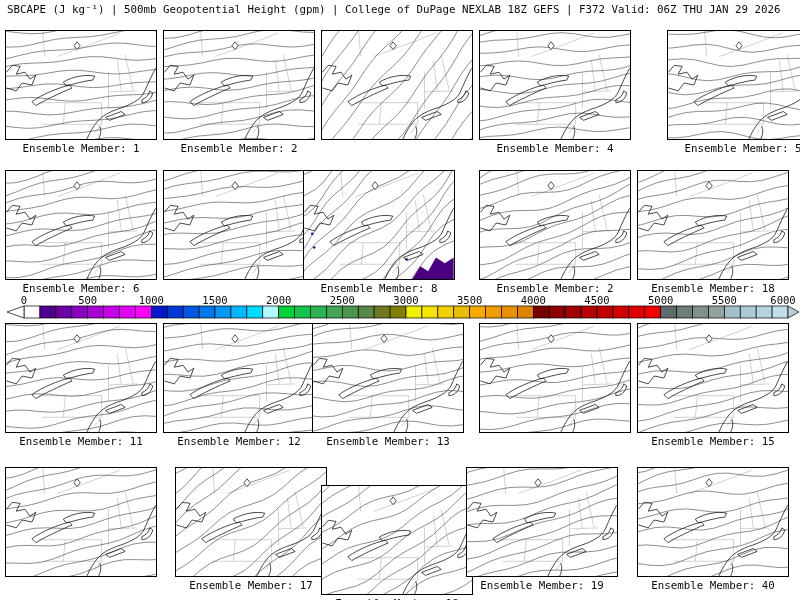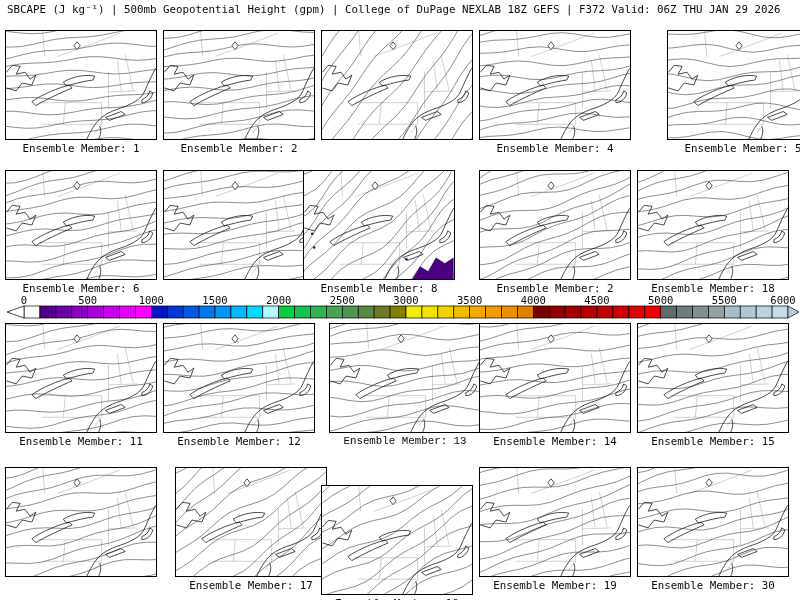--- a/index.html
+++ b/index.html
@@ -611,21 +611,21 @@
             <path d="M58,52 C68,46 82,44 90,46 L88,50 C78,51 65,55 61,56 Z"></path>
             <path d="M82,110 C87,99 92,92 97,88 C102,84 107,82 112,80 C118,78 124,76 129,73 C135,70 139,66 141,61 C144,54 148,45 152,38"></path>
             <path d="M101,88 L117,82 L121,85 L105,91 Z"></path>
             <path d="M138,70 C142,68 145,66 146,61 L149,63 C148,69 143,73 138,73 Z"></path>
             <path d="M95,97 C97,101 96,106 94,110"></path>
           </g>
           <path d="M72,11 L75.2,15 L72,19 L68.8,15 Z" fill="#ffffff" stroke="#222222" stroke-width="0.8"></path>
         </svg>
         <div class="plabel">Ensemble Member: 12</div>
       </div>
-      <div class="panel" style="left: 329px; top: 323px; font-family: Liberation Mono, monospace;">
+      <div class="panel" style="left: 312px; top: 323px;">
         <svg viewBox="0 0 152 110" class="map">
           <g fill="none" stroke="#a9a9a9" stroke-width="0.55">
             <path d="M33,73 L97,73"></path>
             <path d="M97,73 L97,95 L90,104"></path>
             <path d="M104,42 L104,79"></path>
             <path d="M104,62 L133,61"></path>
             <path d="M113,30 L117,61"></path>
             <path d="M121,24 L129,60"></path>
             <path d="M36,95 L96,95"></path>
             <path d="M52,26 C74,18 96,10 116,2"></path>
@@ -709,21 +709,20 @@
             <path d="M0,42 L6,35 L14,36 L10,44 L19,42 L24,49 L30,45 L26,55 L16,53 L10,61 L0,58"></path>
             <path d="M26,72 C37,64 53,58 64,55 L67,58 C55,63 38,71 30,76 Z"></path>
             <path d="M58,52 C68,46 82,44 90,46 L88,50 C78,51 65,55 61,56 Z"></path>
             <path d="M82,110 C87,99 92,92 97,88 C102,84 107,82 112,80 C118,78 124,76 129,73 C135,70 139,66 141,61 C144,54 148,45 152,38"></path>
             <path d="M101,88 L117,82 L121,85 L105,91 Z"></path>
             <path d="M138,70 C142,68 145,66 146,61 L149,63 C148,69 143,73 138,73 Z"></path>
             <path d="M95,97 C97,101 96,106 94,110"></path>
           </g>
           <path d="M72,11 L75.2,15 L72,19 L68.8,15 Z" fill="#ffffff" stroke="#222222" stroke-width="0.8"></path>
         </svg>
-        <div class="plabel">Ensemble Member: 14</div>
       </div>
       <div class="panel" style="left: 637px; top: 323px;">
         <svg viewBox="0 0 152 110" class="map">
           <g fill="none" stroke="#a9a9a9" stroke-width="0.55">
             <path d="M33,73 L97,73"></path>
             <path d="M97,73 L97,95 L90,104"></path>
             <path d="M104,42 L104,79"></path>
             <path d="M104,62 L133,61"></path>
             <path d="M113,30 L117,61"></path>
             <path d="M121,24 L129,60"></path>
@@ -904,21 +903,21 @@
             <path d="M58,52 C68,46 82,44 90,46 L88,50 C78,51 65,55 61,56 Z"></path>
             <path d="M82,110 C87,99 92,92 97,88 C102,84 107,82 112,80 C118,78 124,76 129,73 C135,70 139,66 141,61 C144,54 148,45 152,38"></path>
             <path d="M101,88 L117,82 L121,85 L105,91 Z"></path>
             <path d="M138,70 C142,68 145,66 146,61 L149,63 C148,69 143,73 138,73 Z"></path>
             <path d="M95,97 C97,101 96,106 94,110"></path>
           </g>
           <path d="M72,11 L75.2,15 L72,19 L68.8,15 Z" fill="#ffffff" stroke="#222222" stroke-width="0.8"></path>
         </svg>
         <div class="plabel">Ensemble Member: 18</div>
       </div>
-      <div class="panel" style="left: 479px; top: 467px;">
+      <div class="panel" style="left: 466px; top: 467px;">
         <svg viewBox="0 0 152 110" class="map">
           <g fill="none" stroke="#a9a9a9" stroke-width="0.55">
             <path d="M33,73 L97,73"></path>
             <path d="M97,73 L97,95 L90,104"></path>
             <path d="M104,42 L104,79"></path>
             <path d="M104,62 L133,61"></path>
             <path d="M113,30 L117,61"></path>
             <path d="M121,24 L129,60"></path>
             <path d="M36,95 L96,95"></path>
             <path d="M52,26 C74,18 96,10 116,2"></path>
@@ -1000,21 +999,21 @@
             <path d="M0,42 L6,35 L14,36 L10,44 L19,42 L24,49 L30,45 L26,55 L16,53 L10,61 L0,58"></path>
             <path d="M26,72 C37,64 53,58 64,55 L67,58 C55,63 38,71 30,76 Z"></path>
             <path d="M58,52 C68,46 82,44 90,46 L88,50 C78,51 65,55 61,56 Z"></path>
             <path d="M82,110 C87,99 92,92 97,88 C102,84 107,82 112,80 C118,78 124,76 129,73 C135,70 139,66 141,61 C144,54 148,45 152,38"></path>
             <path d="M101,88 L117,82 L121,85 L105,91 Z"></path>
             <path d="M138,70 C142,68 145,66 146,61 L149,63 C148,69 143,73 138,73 Z"></path>
             <path d="M95,97 C97,101 96,106 94,110"></path>
           </g>
           <path d="M72,11 L75.2,15 L72,19 L68.8,15 Z" fill="#ffffff" stroke="#222222" stroke-width="0.8"></path>
         </svg>
-        <div class="plabel">Ensemble Member: 30</div>
+        <div class="plabel">Ensemble Member: 40</div>
       </div>
     </div>
   <svg class="cbar" viewBox="0 0 800 26">
       <g>
         <rect x="24.00" y="12" width="15.92" height="12" fill="#ffffff" stroke="#000" stroke-width="0.7"></rect>
         <rect x="39.92" y="12" width="15.92" height="12" fill="#50008c" stroke="#000" stroke-width="0.7"></rect>
         <rect x="55.83" y="12" width="15.92" height="12" fill="#6e00a8" stroke="#000" stroke-width="0.7"></rect>
         <rect x="71.75" y="12" width="15.92" height="12" fill="#8c00c4" stroke="#000" stroke-width="0.7"></rect>
         <rect x="87.67" y="12" width="15.92" height="12" fill="#aa00da" stroke="#000" stroke-width="0.7"></rect>
         <rect x="103.58" y="12" width="15.92" height="12" fill="#c800ec" stroke="#000" stroke-width="0.7"></rect>

